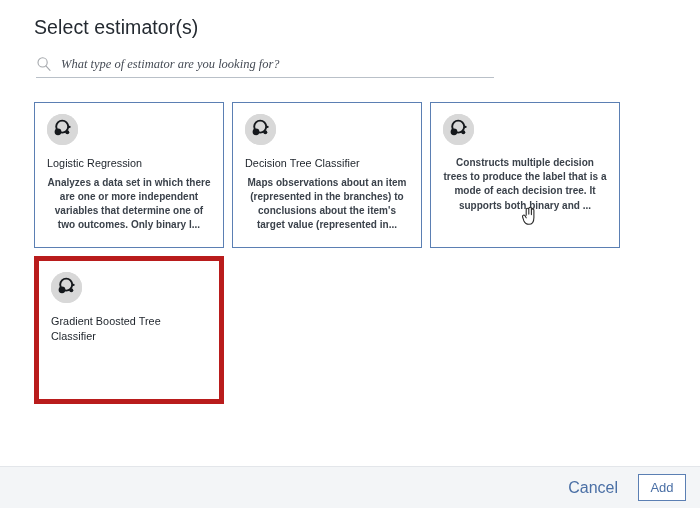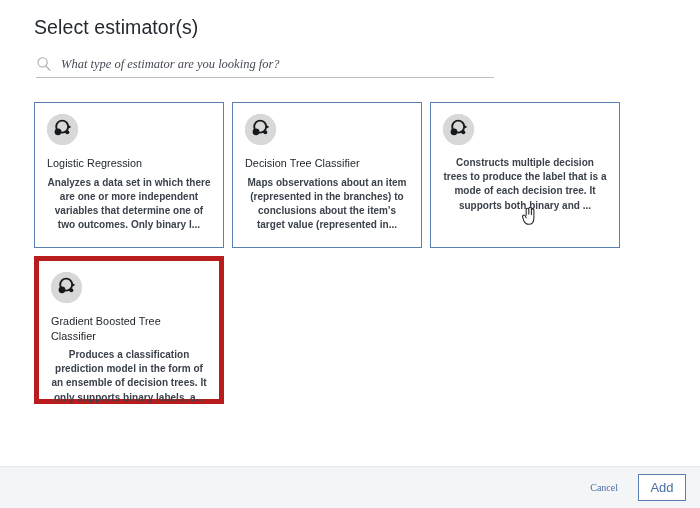--- a/index.html
+++ b/index.html
@@ -142,22 +142,22 @@
     display: flex;
     align-items: center;
     justify-content: flex-end;
     padding-right: 14px;
     gap: 18px;
   }
 
   .btn-cancel {
     background: transparent;
     border: none;
-    font-family: Liberation Serif, serif;
-    font-size: 10px;
+    font-family: Liberation Sans, sans-serif;
+    font-size: 16px;
     color: #4a6fa5;
     cursor: pointer;
     padding: 4px 2px;
     line-height: 14px;
   }
 
   .btn-add {
     background: #ffffff;
     border: 1.5px solid #5b7fb3;
     font-family: "Liberation Sans", sans-serif;
@@ -247,21 +247,20 @@
         <span class="card-icon">
           <svg width="31" height="31" viewBox="0 0 31 31">
             <circle cx="15.5" cy="15.5" r="15.5" fill="#d8d8d8"></circle>
             <circle cx="15.2" cy="12.6" r="6.0" fill="none" stroke="#15181c" stroke-width="1.9"></circle>
             <circle cx="11.0" cy="17.8" r="3.4" fill="#15181c"></circle>
             <circle cx="20.3" cy="18.3" r="2.0" fill="#15181c"></circle>
             <circle cx="22.5" cy="12.9" r="1.15" fill="#15181c"></circle>
           </svg>
         </span>
         <div class="card-title">Gradient Boosted Tree Classifier</div>
-        <div class="card-desc">Produces a classification prediction model in the form of an ensemble of decision trees. It only supports binary labels, a...</div>
       </div>
 
     </div>
 
     <svg class="hand-cursor" viewBox="0 0 17 20">
       <path d="M5.2 9.3V3.6c0-.8.6-1.4 1.3-1.4s1.3.6 1.3 1.4v4.4M7.8 8.1V2.6c0-.8.6-1.4 1.3-1.4s1.3.6 1.3 1.4v5.6M10.4 8.6V4.2c0-.7.6-1.3 1.3-1.3s1.2.6 1.2 1.3v7.2c0 4.1-2 6.9-5 6.9-2.6 0-4-1.3-5.1-3.6L1.6 11c-.3-.7 0-1.5.7-1.8.6-.3 1.3 0 1.7.6l1.2 2" fill="#ffffff" stroke="#2b2b2b" stroke-width="1.1" stroke-linejoin="round" stroke-linecap="round"></path>
     </svg>
 
   </div>
 

